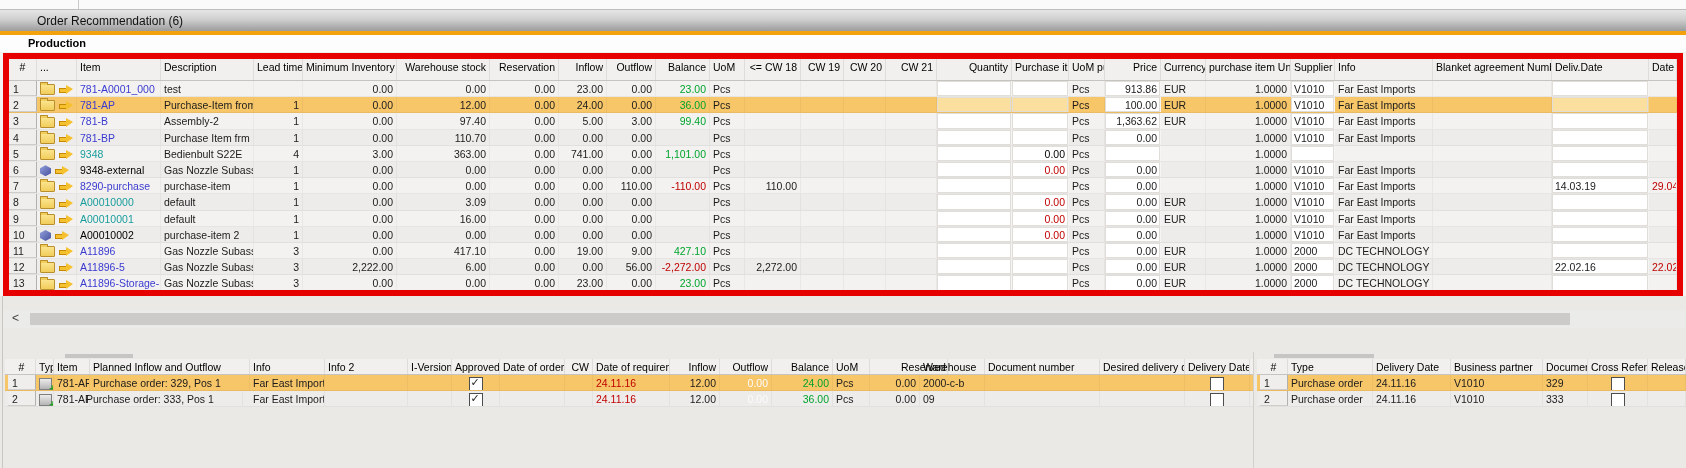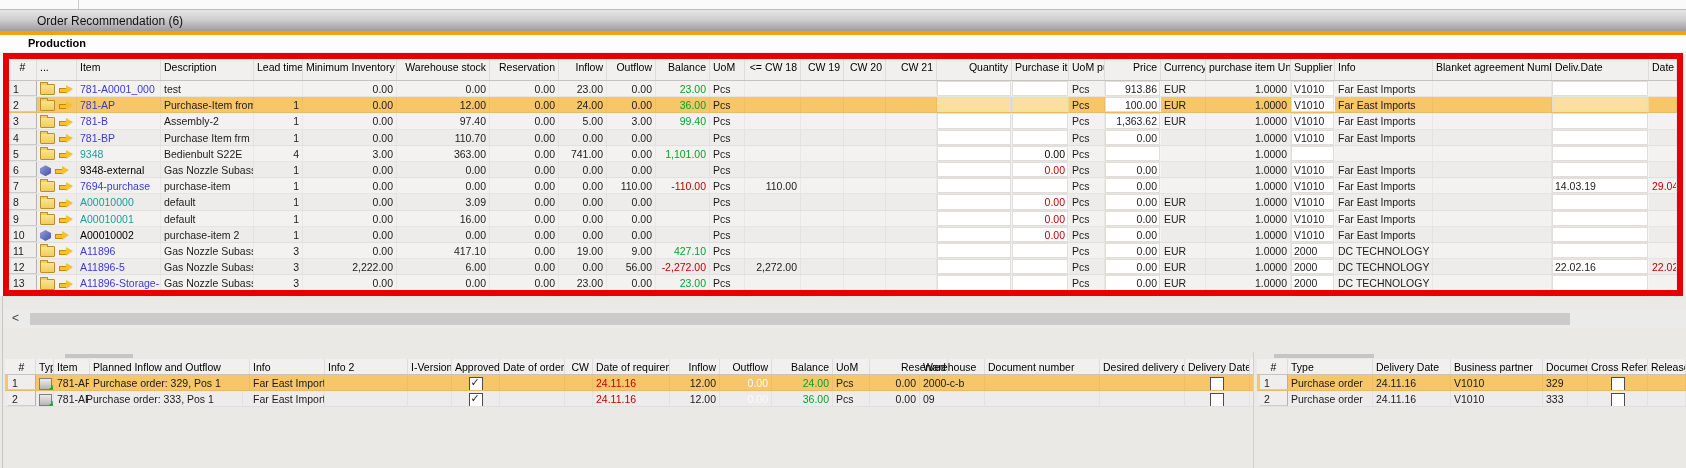--- a/index.html
+++ b/index.html
@@ -266,21 +266,21 @@
       <div class="cell r" style="left: 1197px; width: 85px;">1.0000</div>
       <div class="cell edit kw" style="left: 1282px; width: 44px;">V1010</div>
       <div class="cell " style="left: 1326px; width: 98px;">Far East Imports</div>
       <div class="cell " style="left: 1424px; width: 119px;"></div>
       <div class="cell edit" style="left: 1543px; width: 97px;"></div>
       <div class="cell " style="left: 1640px; width: 28px; color: rgb(192, 0, 0);"></div>
     </div>
     <div class="row" style="top: 119.2px; height: 16.2px; background: rgb(243, 242, 240);">
       <div class="cell rn" style="left: 0px; width: 28px;">7</div>
       <div class="cell " style="left: 28px; width: 40px; padding-top: 1px;"><span class="ic-folder"></span><span class="ic-arrow"></span></div>
-      <div class="cell " style="left: 68px; width: 84px; color: rgb(58, 58, 209);">7694-purchase</div>
+      <div class="cell " style="left: 68px; width: 84px; color: rgb(58, 58, 209);">8290-purchase</div>
       <div class="cell " style="left: 152px; width: 93px;">purchase-item</div>
       <div class="cell r" style="left: 245px; width: 49px;">1</div>
       <div class="cell r" style="left: 294px; width: 94px;">0.00</div>
       <div class="cell r" style="left: 388px; width: 93px;">0.00</div>
       <div class="cell r" style="left: 481px; width: 69px;">0.00</div>
       <div class="cell r" style="left: 550px; width: 48px;">0.00</div>
       <div class="cell r" style="left: 598px; width: 49px;">110.00</div>
       <div class="cell r" style="left: 647px; width: 54px; color: rgb(192, 0, 0);">-110.00</div>
       <div class="cell " style="left: 701px; width: 35px;">Pcs</div>
       <div class="cell r" style="left: 736px; width: 56px;">110.00</div>

